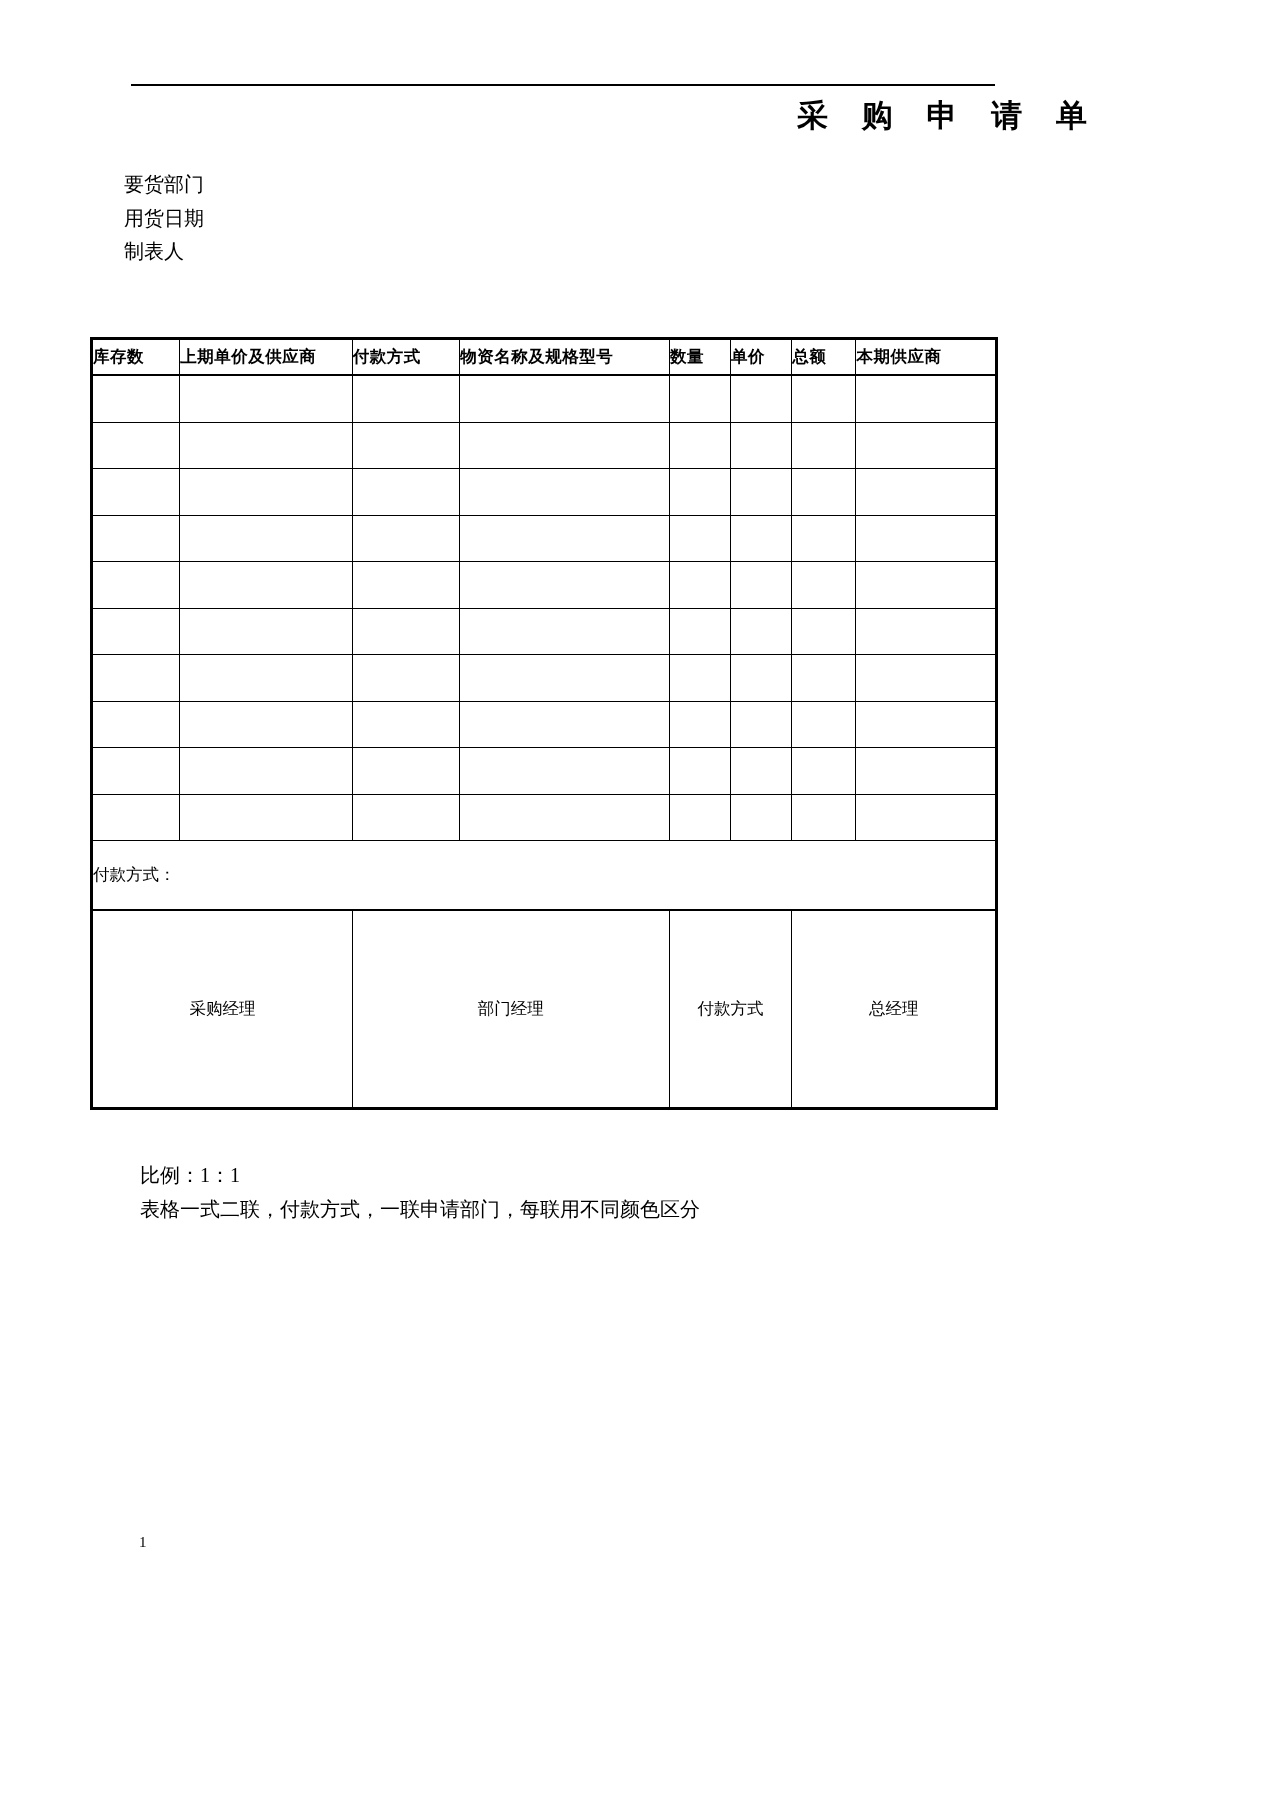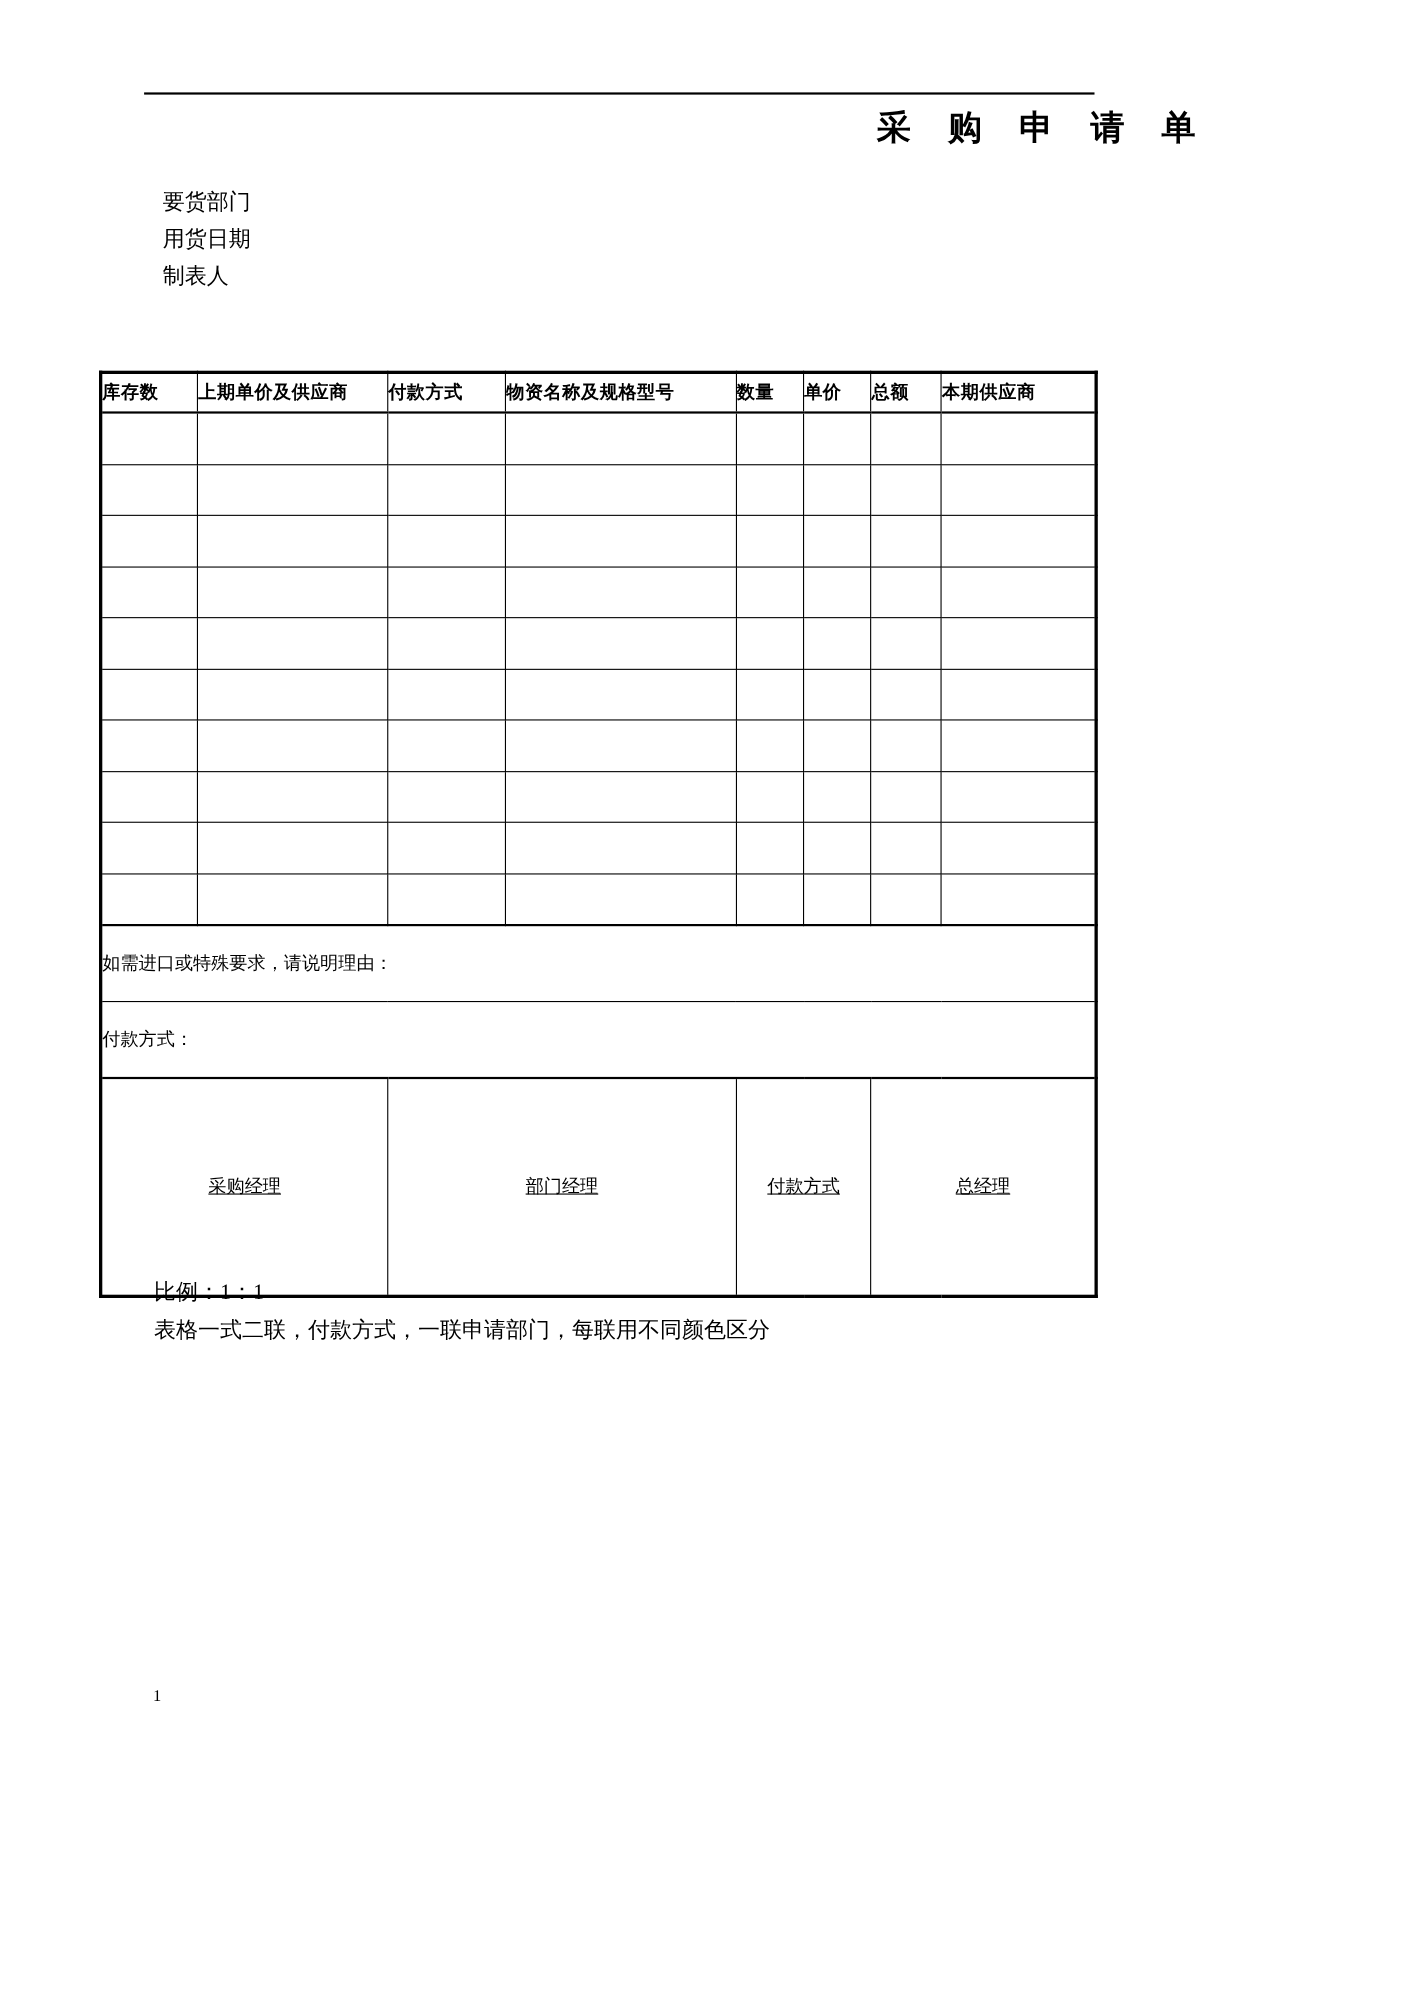--- a/index.html
+++ b/index.html
@@ -44,21 +44,21 @@
     font-weight: bold;
     letter-spacing: 13px;
     line-height: 40px;
     font-family: "Liberation Serif", "DejaVu Serif", serif;
     white-space: nowrap;
   }
 
   
   .header-fields {
     position: absolute;
-    left: 148px;
+    left: 124px;
     top: 168px;
     font-size: 20px;
     line-height: 33.5px;
   }
   .header-field {
     white-space: nowrap;
     font-family: "Liberation Serif", "DejaVu Serif", serif;
   }
 
   
@@ -106,21 +106,21 @@
   .note-row-top td { border-top: 2px solid #000; }
 
   .sign-cell {
     height: 196px;
     text-align: center;
     vertical-align: bottom;
     padding-bottom: 9px;
     font-size: 20px;
     white-space: nowrap;
   }
-  .sign-row td { border-top: 2px solid #000; text-decoration: underline; }
+  .sign-row td { border-top: 2px solid #000; }
 
   
   .footer-notes {
     position: absolute;
     left: 140px;
     top: 1159px;
     font-size: 20px;
     line-height: 33.5px;
   }
   .footer-line {
@@ -267,23 +267,20 @@
         <tr>
           <td class="data-cell"></td>
           <td class="data-cell"></td>
           <td class="data-cell"></td>
           <td class="data-cell"></td>
           <td class="data-cell"></td>
           <td class="data-cell"></td>
           <td class="data-cell"></td>
           <td class="data-cell"></td>
         </tr>
-        <tr class="note-row-top">
-          <td class="note-cell" colspan="8">如需进口或特殊要求，请说明理由：</td>
-        </tr>
         <tr>
           <td class="note-cell" colspan="8">付款方式：</td>
         </tr>
         <tr class="sign-row">
           <td class="sign-cell" colspan="2">采购经理</td>
           <td class="sign-cell" colspan="2">部门经理</td>
           <td class="sign-cell" colspan="2">付款方式</td>
           <td class="sign-cell" colspan="2">总经理</td>
         </tr>
       </tbody>

